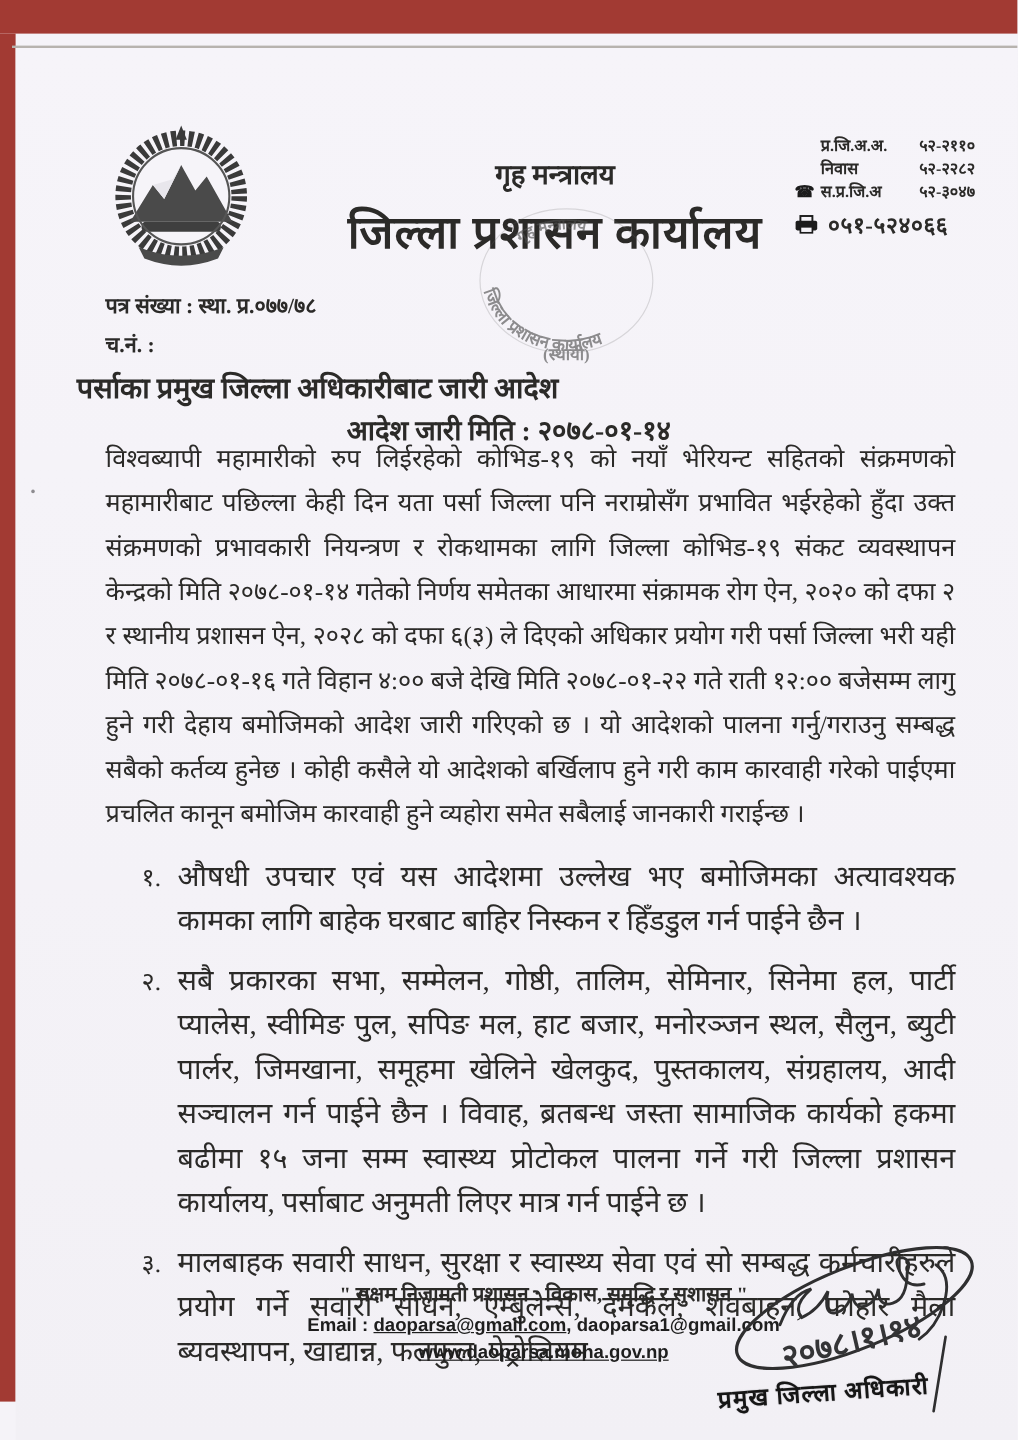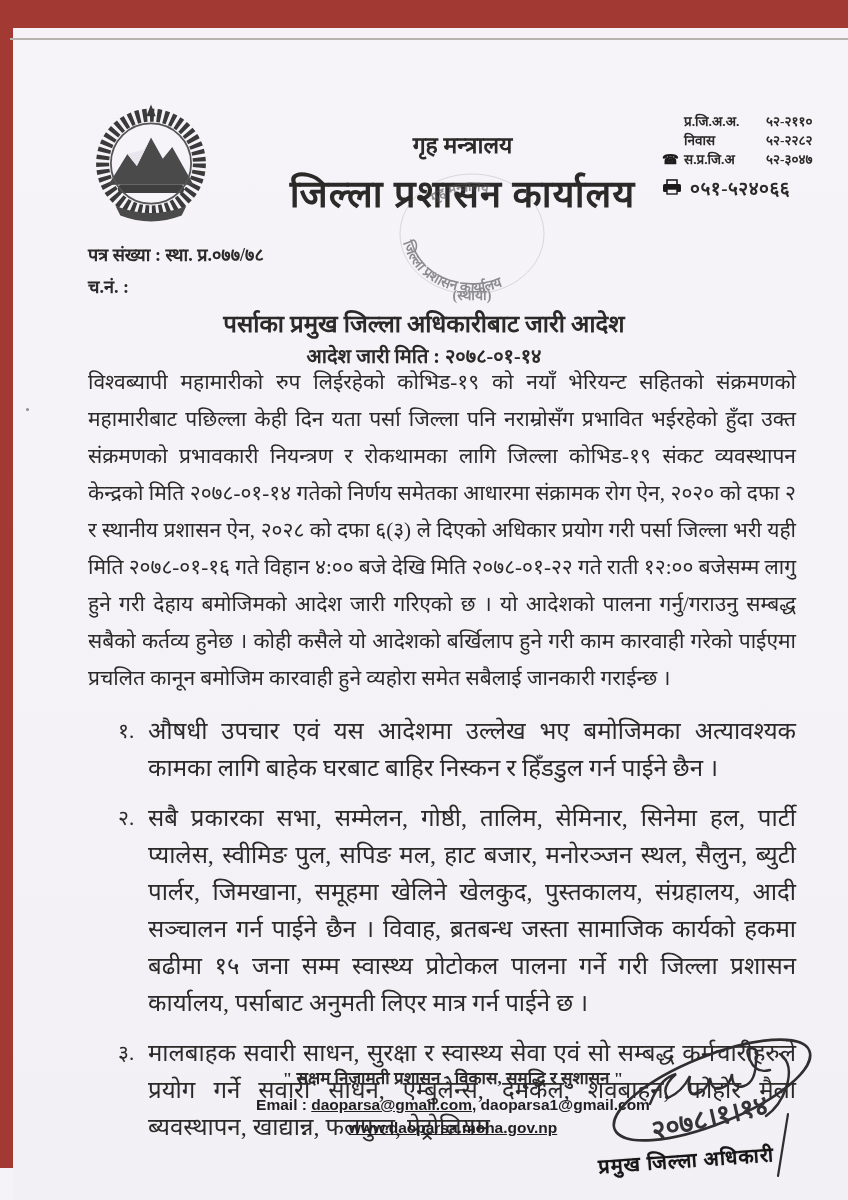--- a/index.html
+++ b/index.html
@@ -27,22 +27,22 @@
   .contacts{position:absolute;left:662px;top:112px;width:190px;font-size:13.5px;line-height:19px;font-weight:600;}
   .contact-row{display:flex;}
   .contact-icon{width:22px;color:#1c1c1c;}
   .contact-label{width:82px;}
   .contact-value{flex:1;}
   .fax-row{display:flex;align-items:flex-start;margin-top:10px;}
   .fax-number{font-size:19px;font-weight:700;margin-left:8px;letter-spacing:.5px;}
   .refline{position:absolute;left:88px;top:242px;font-size:18px;font-weight:700;}
   .chline{position:absolute;left:88px;top:274px;font-size:18px;font-weight:700;}
   
-  .title1{position:absolute;left:64px;top:306px;width:720px;text-align:center;font-size:24px;font-weight:700;}
-  .title2{position:absolute;left:64px;top:342px;width:720px;text-align:center;font-size:20px;font-weight:700;}
+  .title1{position:absolute;left:64px;top:306px;width:720px;font-size:24px;font-weight:700;}
+  .title2{position:absolute;left:64px;top:342px;width:720px;text-align:center;font-size:23px;font-weight:700;}
   
   .bodyflow{position:absolute;left:88px;top:364px;width:708px;}
   .bodyflow p{margin:0;font-size:21px;line-height:37px;text-align:justify;}
   .dehaya{font-size:21px;font-weight:700;margin-top:8px;}
   ol.order-list{list-style:none;margin:16px 0 0 0;padding:0 0 0 30px;}
   ol.order-list li{display:flex;margin-bottom:13px;}
   .li-num{width:30px;flex:none;font-size:21px;line-height:37px;}
   .li-txt{flex:1;font-size:24px;line-height:37px;text-align:justify;}
   
   .footer{position:absolute;left:128px;top:1066px;width:650px;text-align:center;}

